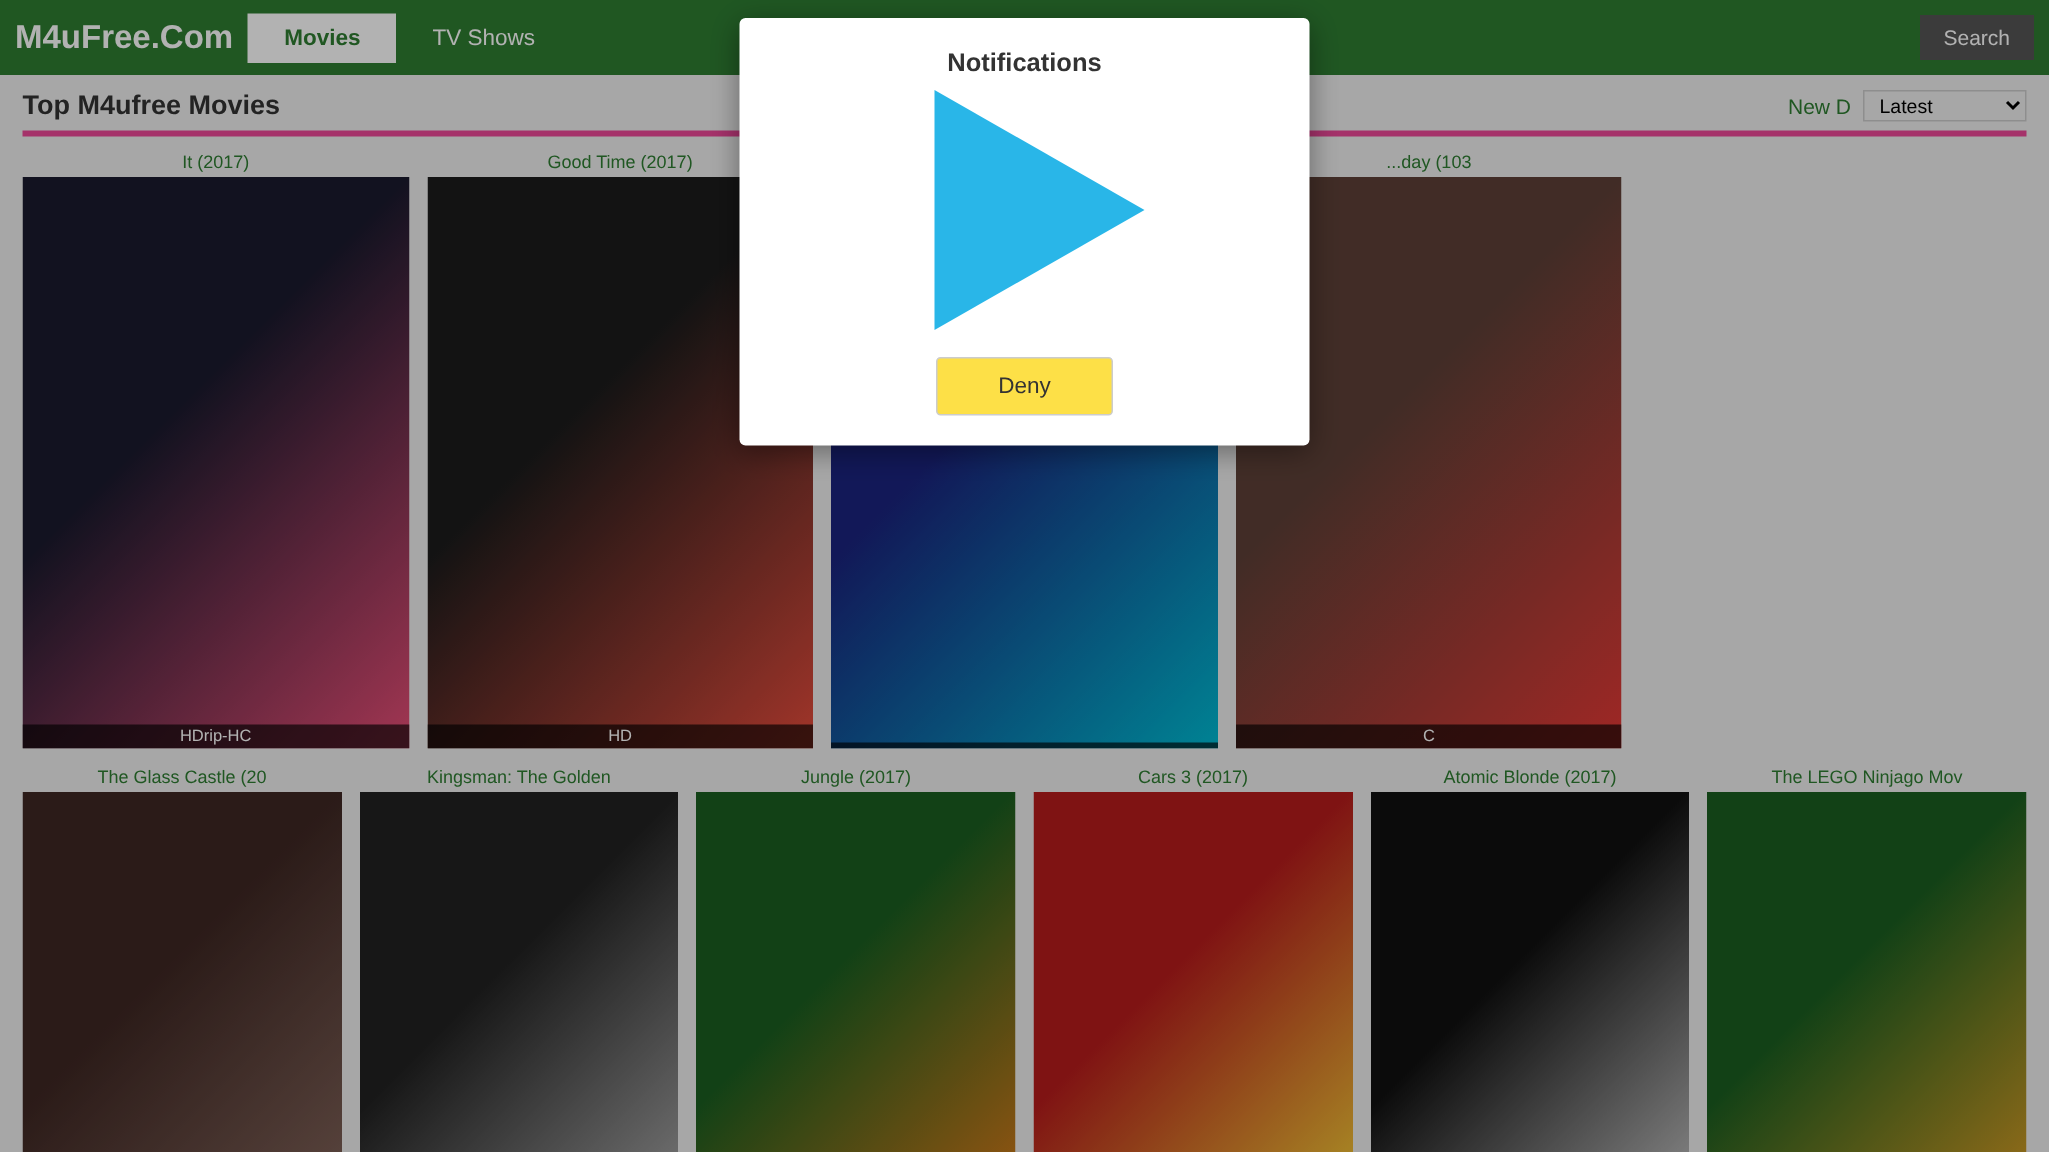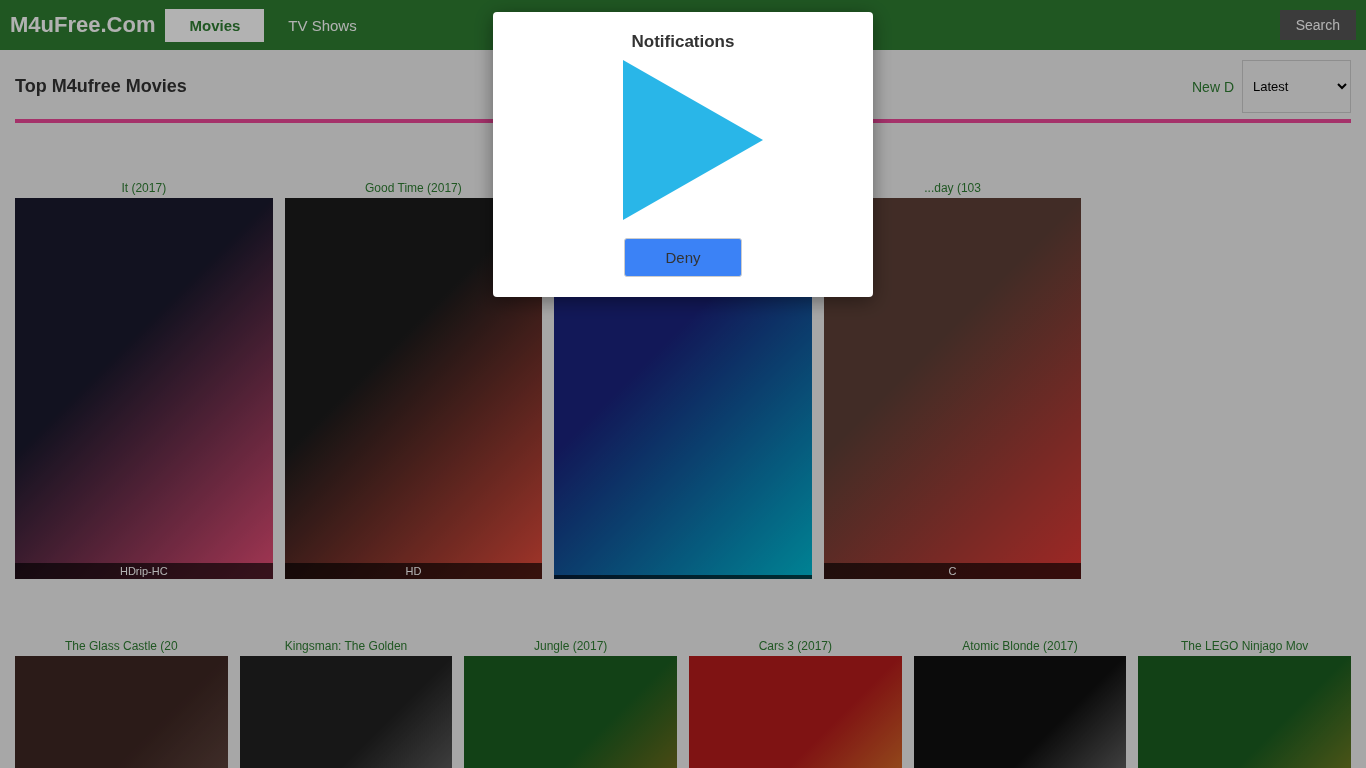--- a/index.html
+++ b/index.html
@@ -67,35 +67,34 @@
     }
     #filter-area {
       display: flex;
       align-items: center;
       gap: 8px;
       color: #2e7d32;
       font-size: 14px;
     }
     #sort-select {
       border: 1px solid #ccc;
-      padding: 17px 6px;
+      padding: 1px 6px;
       font-size: 13px;
     }
 
     
     .movies-grid {
       display: grid;
       grid-template-columns: repeat(6, 1fr);
       gap: 12px;
       margin-bottom: 14px;
     }
     .movie-card {
       cursor: pointer;
       text-align: center;
-      margin-top: 48px;
     }
     .movie-title {
       font-size: 12px;
       color: #2e7d32;
       margin-bottom: 3px;
       white-space: nowrap;
       overflow: hidden;
       text-overflow: ellipsis;
     }
     .movie-thumb {
@@ -176,21 +175,21 @@
       gap: 16px;
     }
     .notif-btn {
       padding: 10px 40px;
       font-size: 15px;
       border-radius: 3px;
       cursor: pointer;
       border: 1px solid #ccc;
     }
     #deny-btn {
-      background: #3b82f6;
+      background: #fde047;
       color: #333;
     }
     #allow-btn {
       background: #29b6e8;
       color: white;
       border-color: #29b6e8;
     }
 
     
     .color-it { background: linear-gradient(135deg, #1a1a2e 40%, #e94e77 100%); }

